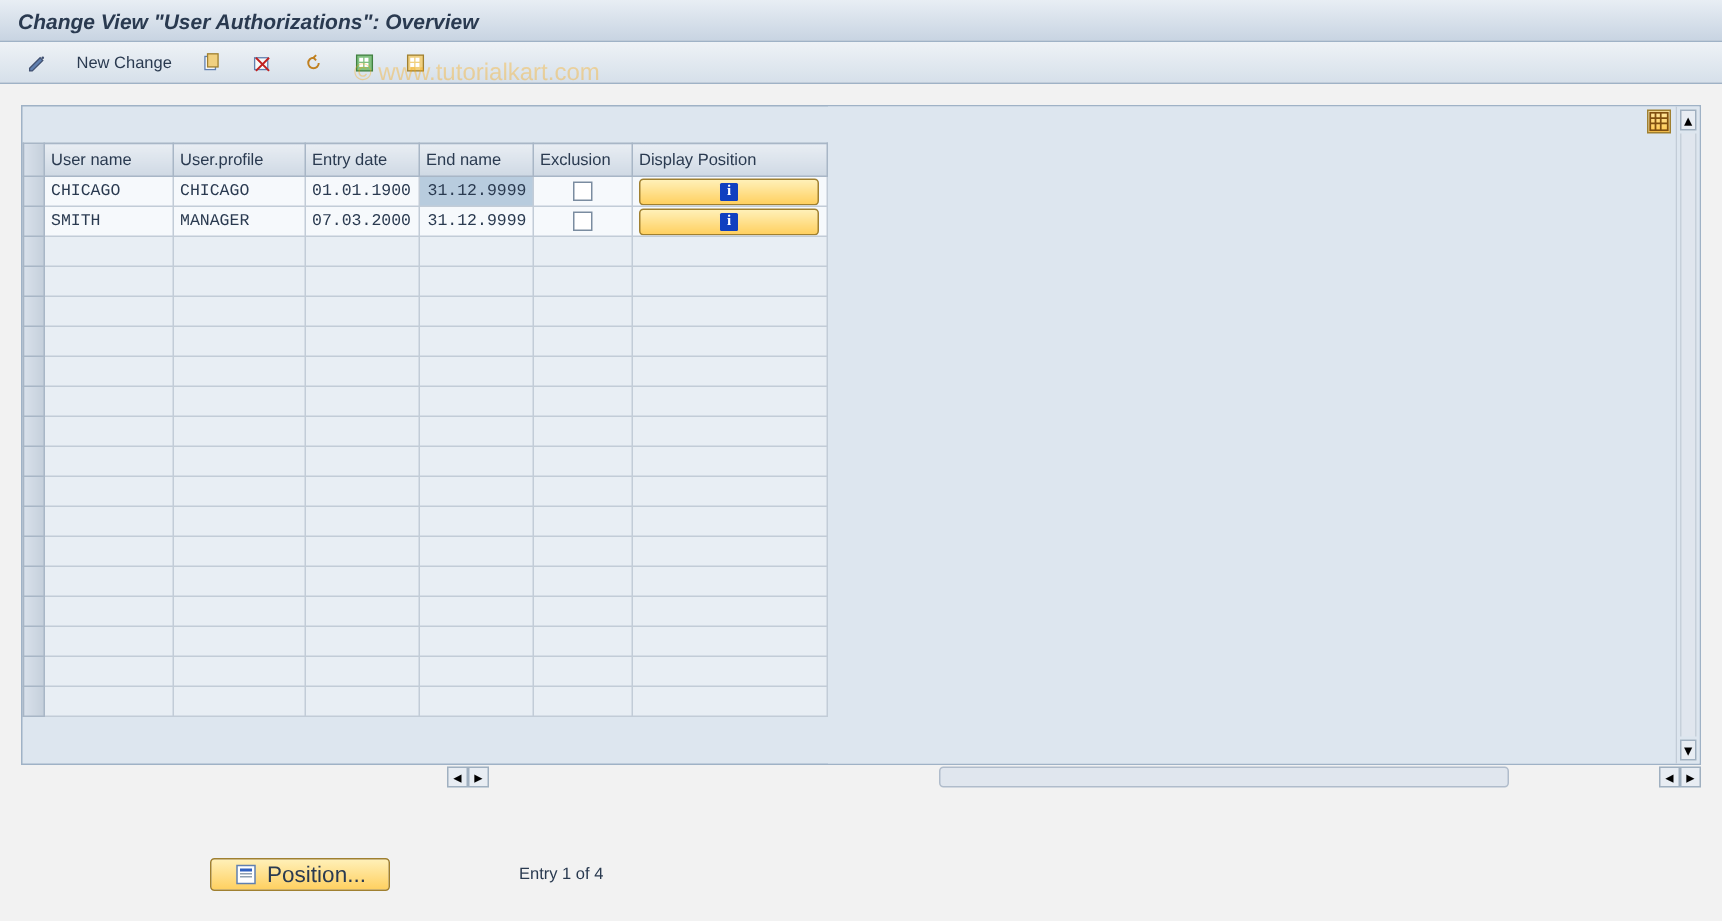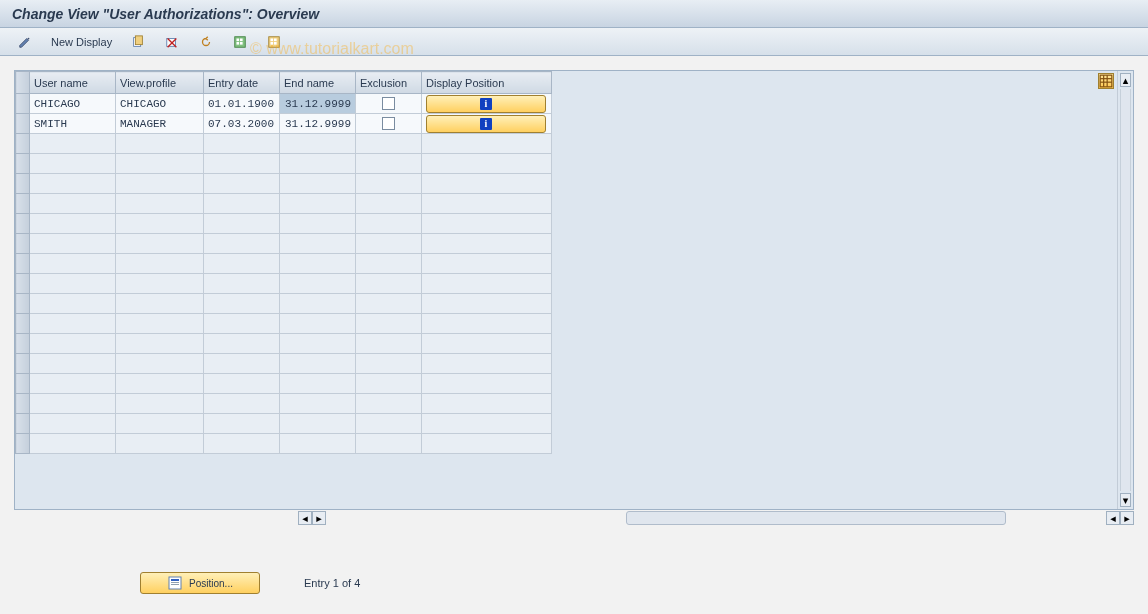--- a/index.html
+++ b/index.html
@@ -42,21 +42,21 @@
   gap: 4px;
   border-radius: 3px;
   color: #2a3a50;
   font-size: 11px;
 }
 .icon { display: inline-flex; align-items: center; justify-content: center; width: 16px; height: 16px; }
 .icon svg { width: 14px; height: 14px; }
 .watermark {
   position: absolute;
   top: 40px;
-  left: 250px;
+  left: 236px;
   color: rgba(255,165,0,0.35);
   font-size: 16px;
   pointer-events: none;
 }
 .main-area {
   position: relative;
   padding: 14px;
   height: calc(100% - 56px - 42px);
 }
 .grid-container {
@@ -82,20 +82,21 @@
   top: 2px;
   width: 16px; height: 16px;
   border: 1px solid #a08030;
   background: linear-gradient(to bottom,#ffe8a0,#ffc850);
   display:flex;align-items:center;justify-content:center;
   cursor:pointer;
 }
 .grid-table {
   border-collapse: collapse;
   table-layout: fixed;
+  margin-top: 24px;
 }
 .grid-table th {
   background: linear-gradient(to bottom,#e8edf3,#cfd9e4);
   border: 1px solid #a8b6c6;
   height: 22px;
   font-weight: normal;
   text-align: left;
   padding: 0 4px;
   font-size: 11px;
   color: #2a3a50;
@@ -177,40 +178,40 @@
   align-items: center;
 }
 .position-btn{
   margin-left: 140px;
   width: 120px; height:22px;
   border:1px solid #a08030;
   background: linear-gradient(to bottom,#fff0b8,#ffd060);
   border-radius:3px;
   display:flex;align-items:center;justify-content:center;gap:6px;
   cursor:pointer;
-  font-size:10px;color:#2a3a50;
-}
-.entry-text{margin-left:44px;font-size:11px;color:#2a3a50;}
+  font-size:15px;color:#2a3a50;
+}
+.entry-text{margin-left:86px;font-size:11px;color:#2a3a50;}
 </style>
 </head>
 <body>
 
 <div class="title-bar">Change View "User Authorizations": Overview</div>
 
 <div class="toolbar">
   <button class="toolbar-btn">
     <span class="icon">
       <svg viewBox="0 0 16 16">
           <path d="M2 12 L10 4 L12 6 L4 14 L2 14 Z" fill="#6080b0" stroke="#405070"></path>
           <circle cx="12" cy="4" r="1" fill="#405070"></circle>
         </svg>
     </span>
   </button>
   <button class="toolbar-btn">
-    <span>New Display</span>
+    <span>New Change</span>
   </button>
   <button class="toolbar-btn">
     <span class="icon">
         <svg viewBox="0 0 16 16">
           <rect x="3" y="3" width="8" height="10" fill="#fff" stroke="#6080b0"></rect>
           <rect x="5" y="1" width="8" height="10" fill="#f0d080" stroke="#a08030"></rect>
         </svg>
       </span>
   </button>
   <button class="toolbar-btn">
@@ -255,21 +256,21 @@
 <div class="watermark">© www.tutorialkart.com</div>
 
 <div class="main-area">
   <div class="grid-container">
     <div class="grid-left">
       <table class="grid-table" id="grid-table">
         <thead>
           <tr>
             <th class="row-selector"></th>
             <th class="col-user">User name</th>
-            <th class="col-prof">View.profile</th>
+            <th class="col-prof">User.profile</th>
             <th class="col-start">Entry date</th>
             <th class="col-end">End name</th>
             <th class="col-excl">Exclusion</th>
             <th class="col-disp">Display Position</th>
           </tr>
         </thead>
         <tbody id="grid-body">
             <tr>
               <td class="row-selector"></td>
               <td class="col-user">CHICAGO</td>

